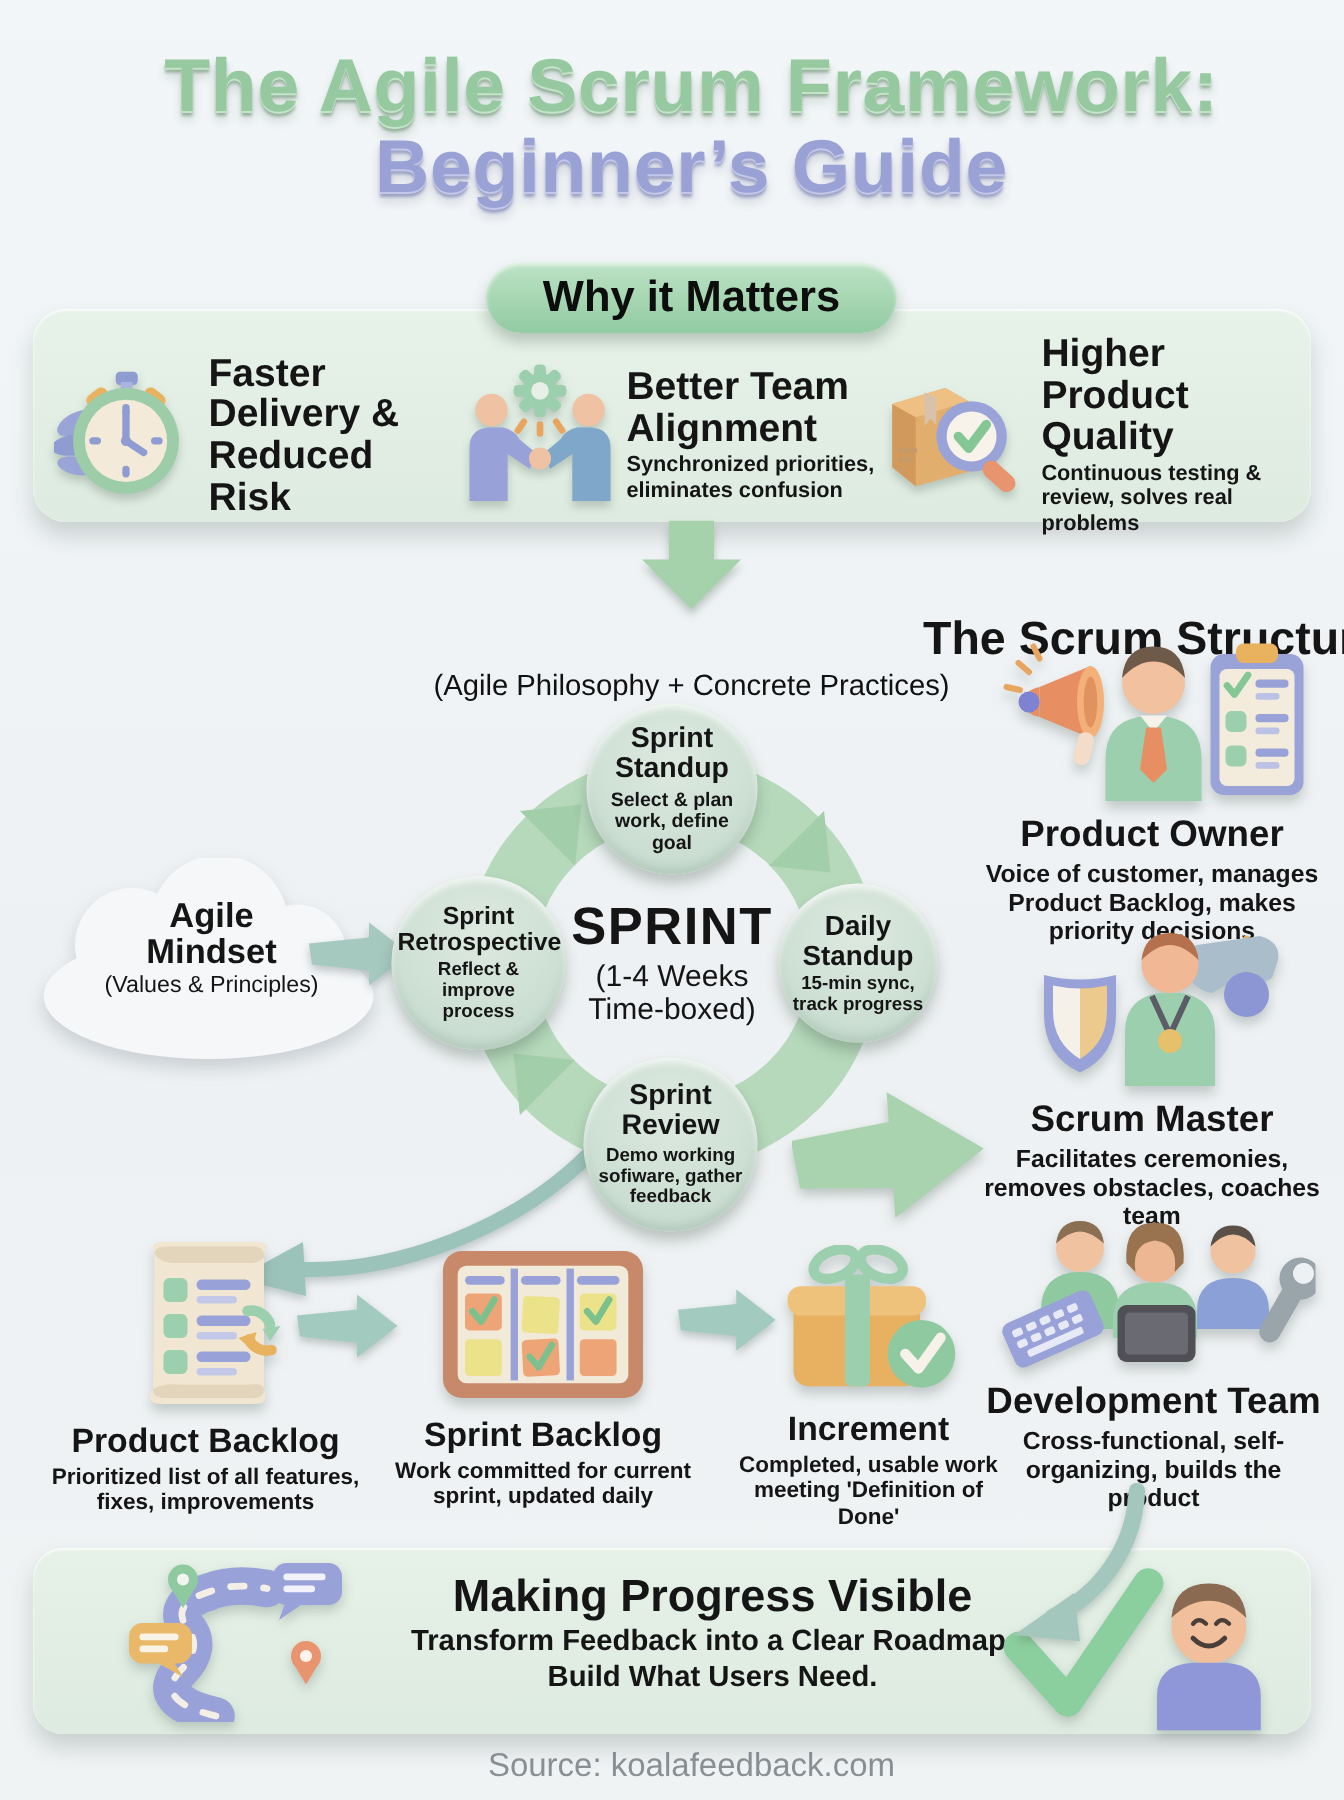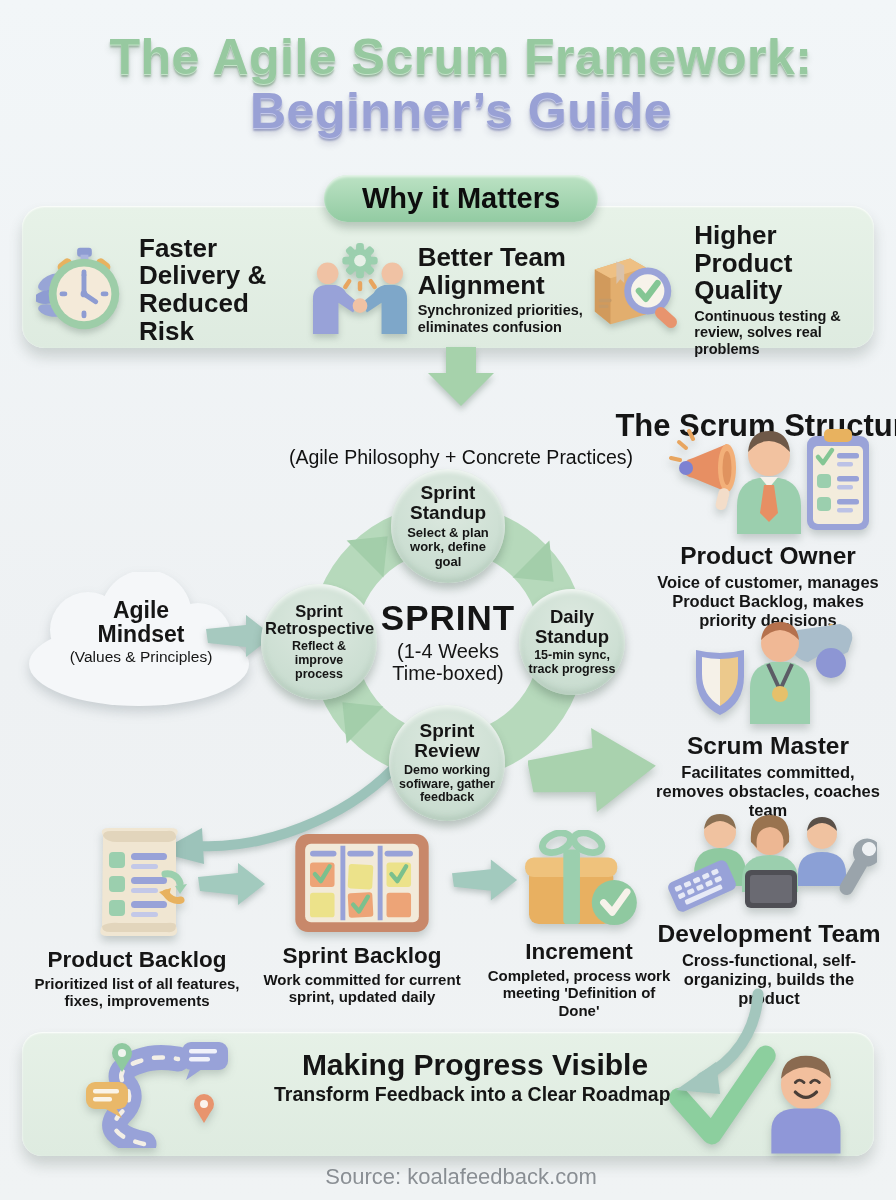--- a/index.html
+++ b/index.html
@@ -301,21 +301,21 @@
         <path d="M120 26 Q118 18 130 14 L172 8 Q186 12 184 24 L180 36 Q166 44 154 38 L140 46 Q126 44 120 26 Z" fill="#a9bdcb"></path>
         <circle cx="163" cy="47" r="15" fill="#8d96d4"></circle>
         <circle cx="112" cy="27" r="19" fill="#f0b895"></circle>
         <path d="M93 24 Q95 6 112 6 Q129 6 131 24 Q121 14 112 14 Q103 14 93 24 Z" fill="#b5714d"></path>
         <path d="M82 108 L82 72 Q82 50 104 46 L120 46 Q142 50 142 72 L142 108 Z" fill="#9bcfae"></path>
         <path d="M100 48 L112 74 L124 48" stroke="#5c5c66" stroke-width="4" fill="none"></path>
         <circle cx="112" cy="78" r="8" fill="#e6c06a"></circle>
       </svg>
     </span>
     <div class="role-title">Scrum Master</div>
-    <div class="role-desc">Facilitates committed, removes obstacles, coaches team</div>
+    <div class="role-desc">Facilitates ceremonies, removes obstacles, coaches team</div>
   </div>
 
   <div class="role role-dt">
     <span class="role-icon">
       <svg width="215" height="106" viewBox="0 0 215 106">
         <circle cx="58" cy="26" r="16" fill="#f0c2a0"></circle>
         <path d="M42 23 Q44 8 58 8 Q72 8 74 23 Q65 15 58 15 Q51 15 42 23 Z" fill="#8a6f52"></path>
         <path d="M32 68 Q32 42 58 42 Q84 42 84 68 L84 80 L32 80 Z" fill="#8fc9a0"></path>
         <circle cx="160" cy="28" r="15" fill="#f0c2a0"></circle>
         <path d="M145 25 Q147 11 160 11 Q173 11 175 25 Q167 17 160 17 Q153 17 145 25 Z" fill="#5a5048"></path>
@@ -435,21 +435,21 @@
         <ellipse cx="38" cy="13" rx="15" ry="9" fill="none" stroke="#9bcfae" stroke-width="7" transform="rotate(-22 38 13)"></ellipse>
         <ellipse cx="70" cy="13" rx="15" ry="9" fill="none" stroke="#9bcfae" stroke-width="7" transform="rotate(22 70 13)"></ellipse>
         <rect x="10" y="38" width="86" height="58" rx="10" fill="#e8b061"></rect>
         <rect x="6" y="28" width="94" height="20" rx="9" fill="#efc27c"></rect>
         <rect x="45" y="20" width="17" height="76" rx="4" fill="#9bcfae"></rect>
         <circle cx="97" cy="74" r="23" fill="#8fc9a0"></circle>
         <path d="M86 74 L95 84 L110 63" stroke="#f6f2ea" stroke-width="7" fill="none" stroke-linecap="round" stroke-linejoin="round"></path>
       </svg>
     </span>
     <div class="artifact-title">Increment</div>
-    <div class="artifact-desc">Completed, process work meeting 'Definition of Done'</div>
+    <div class="artifact-desc">Completed, usable work meeting 'Definition of Done'</div>
   </div>
 
   <span class="swoosh2">
     <svg width="100" height="112" viewBox="0 0 100 112">
       <path d="M90 6 C88 44 66 74 34 90" stroke="#a3c6bd" stroke-width="11" fill="none" stroke-linecap="round"></path>
       <polygon points="48,74 8,102 52,106" fill="#a3c6bd"></polygon>
     </svg>
   </span>
 
   <div class="banner">
@@ -469,20 +469,21 @@
         <rect x="105" y="17" width="21" height="4.5" rx="2" fill="#f1f2fa"></rect>
         <rect x="2" y="42" width="42" height="27" rx="9" fill="#e9b869"></rect>
         <path d="M32 68 L38 78 L20 68 Z" fill="#e9b869"></path>
         <rect x="9" y="49" width="26" height="4.5" rx="2" fill="#faf4e8"></rect>
         <rect x="9" y="57" width="19" height="4.5" rx="2" fill="#faf4e8"></rect>
       </svg>
     </span>
     <div class="banner-text">
       <div class="banner-title">Making Progress Visible</div>
       <div class="banner-line">Transform Feedback into a Clear Roadmap.</div>
+      <div class="banner-line">Build What Users Need.</div>
     </div>
     <span class="checkperson-wrap">
       <svg width="192" height="118" viewBox="0 0 200 122">
         <path d="M20 64 L54 102 L110 20" stroke="#8ccf9e" stroke-width="21" fill="none" stroke-linecap="round" stroke-linejoin="round"></path>
         <circle cx="152" cy="50" r="26" fill="#f2bf9d"></circle>
         <path d="M126 44 Q128 20 152 20 Q176 20 178 44 Q166 32 152 32 Q138 32 126 44 Z" fill="#8a6a50"></path>
         <path d="M141 48 q4 -5 9 0" stroke="#4a3f38" stroke-width="3" fill="none" stroke-linecap="round"></path>
         <path d="M157 48 q4 -5 9 0" stroke="#4a3f38" stroke-width="3" fill="none" stroke-linecap="round"></path>
         <path d="M141 58 q11 11 22 0" stroke="#4a3f38" stroke-width="3.5" fill="none" stroke-linecap="round"></path>
         <path d="M116 122 L116 98 Q116 77 140 75 L164 75 Q188 77 188 98 L188 122 Z" fill="#8f97d8"></path>

